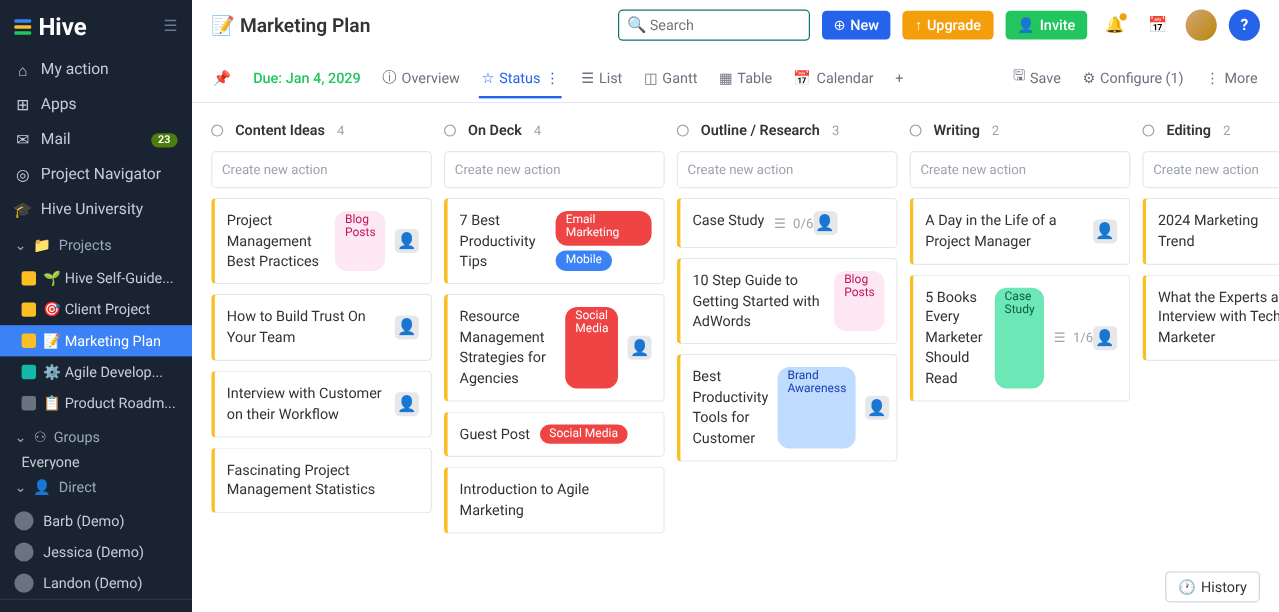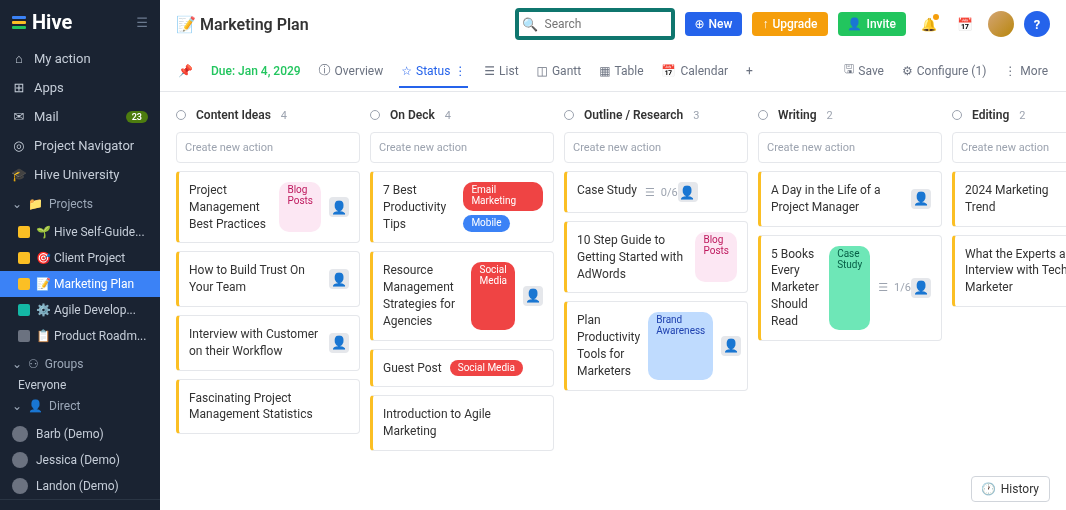--- a/index.html
+++ b/index.html
@@ -24,21 +24,21 @@
 .sq-yellow{background:#fbbf24}
 .sq-teal{background:#14b8a6}
 .sq-gray{background:#6b7280}
 .person{display:flex;align-items:center;padding:5px 12px;gap:8px;cursor:pointer;font-size:12px}
 .avatar{width:16px;height:16px;border-radius:50%;background:#6b7280}
 .new-msg{margin-top:auto;padding:10px 12px;display:flex;align-items:center;justify-content:center;gap:6px;border-top:1px solid #2a3544;cursor:pointer;font-size:13px}
 .main{flex:1;display:flex;flex-direction:column;overflow:hidden}
 .header{display:flex;align-items:center;padding:8px 16px;gap:10px}
 .title{font-size:16px;font-weight:600;display:flex;align-items:center;gap:6px}
 .search{flex:1;max-width:160px;margin-left:auto;position:relative}
-.search input{width:100%;padding:5px 8px 5px 26px;border:4px solid #0f766e;border-radius:4px;font-size:12px}
+.search input{width:100%;padding:5px 8px 5px 26px;border:1px solid #0f766e;border-radius:4px;font-size:12px}
 .search-icon{position:absolute;left:8px;top:50%;transform:translateY(-50%);color:#9ca3af}
 .btn{padding:5px 10px;border-radius:4px;border:none;cursor:pointer;font-size:12px;font-weight:500;display:flex;align-items:center;gap:4px}
 .btn-blue{background:#2563eb;color:#fff}
 .btn-orange{background:#f59e0b;color:#fff}
 .btn-green{background:#22c55e;color:#fff}
 .header-icon{width:26px;height:26px;display:flex;align-items:center;justify-content:center;cursor:pointer;color:#9ca3af;position:relative}
 .notif-dot{position:absolute;top:3px;right:3px;width:6px;height:6px;border-radius:50%;background:#f59e0b}
 .user-avatar{width:26px;height:26px;border-radius:50%;background:linear-gradient(135deg,#d4a574,#b8860b)}
 .help-icon{width:26px;height:26px;border-radius:50%;background:#2563eb;color:#fff;display:flex;align-items:center;justify-content:center;font-weight:700;cursor:pointer}
 .toolbar{display:flex;align-items:center;padding:4px 16px 0;gap:14px;border-bottom:1px solid #e5e7eb;font-size:12px}
@@ -316,21 +316,21 @@
               <span class="card-avatar">👤</span>
             </div>
           </div>
           <div class="card">
             <div class="card-title">10 Step Guide to Getting Started with AdWords</div>
             <div class="tags">
               <span class="tag tag-pink">Blog Posts</span>
             </div>
           </div>
           <div class="card">
-            <div class="card-title">Plan Productivity Tools for Marketers</div>
+            <div class="card-title">Best Productivity Tools for Customer</div>
             <div class="tags">
               <span class="tag tag-blue">Brand Awareness</span>
             </div>
             <div class="card-footer">
               <span class="card-avatar">👤</span>
             </div>
           </div>
   </div>
         <div class="column">
     <div class="col-header">

